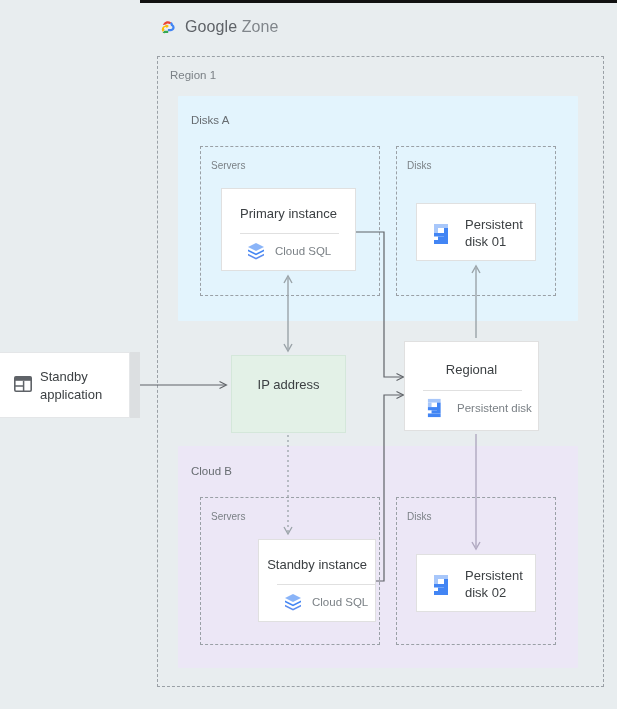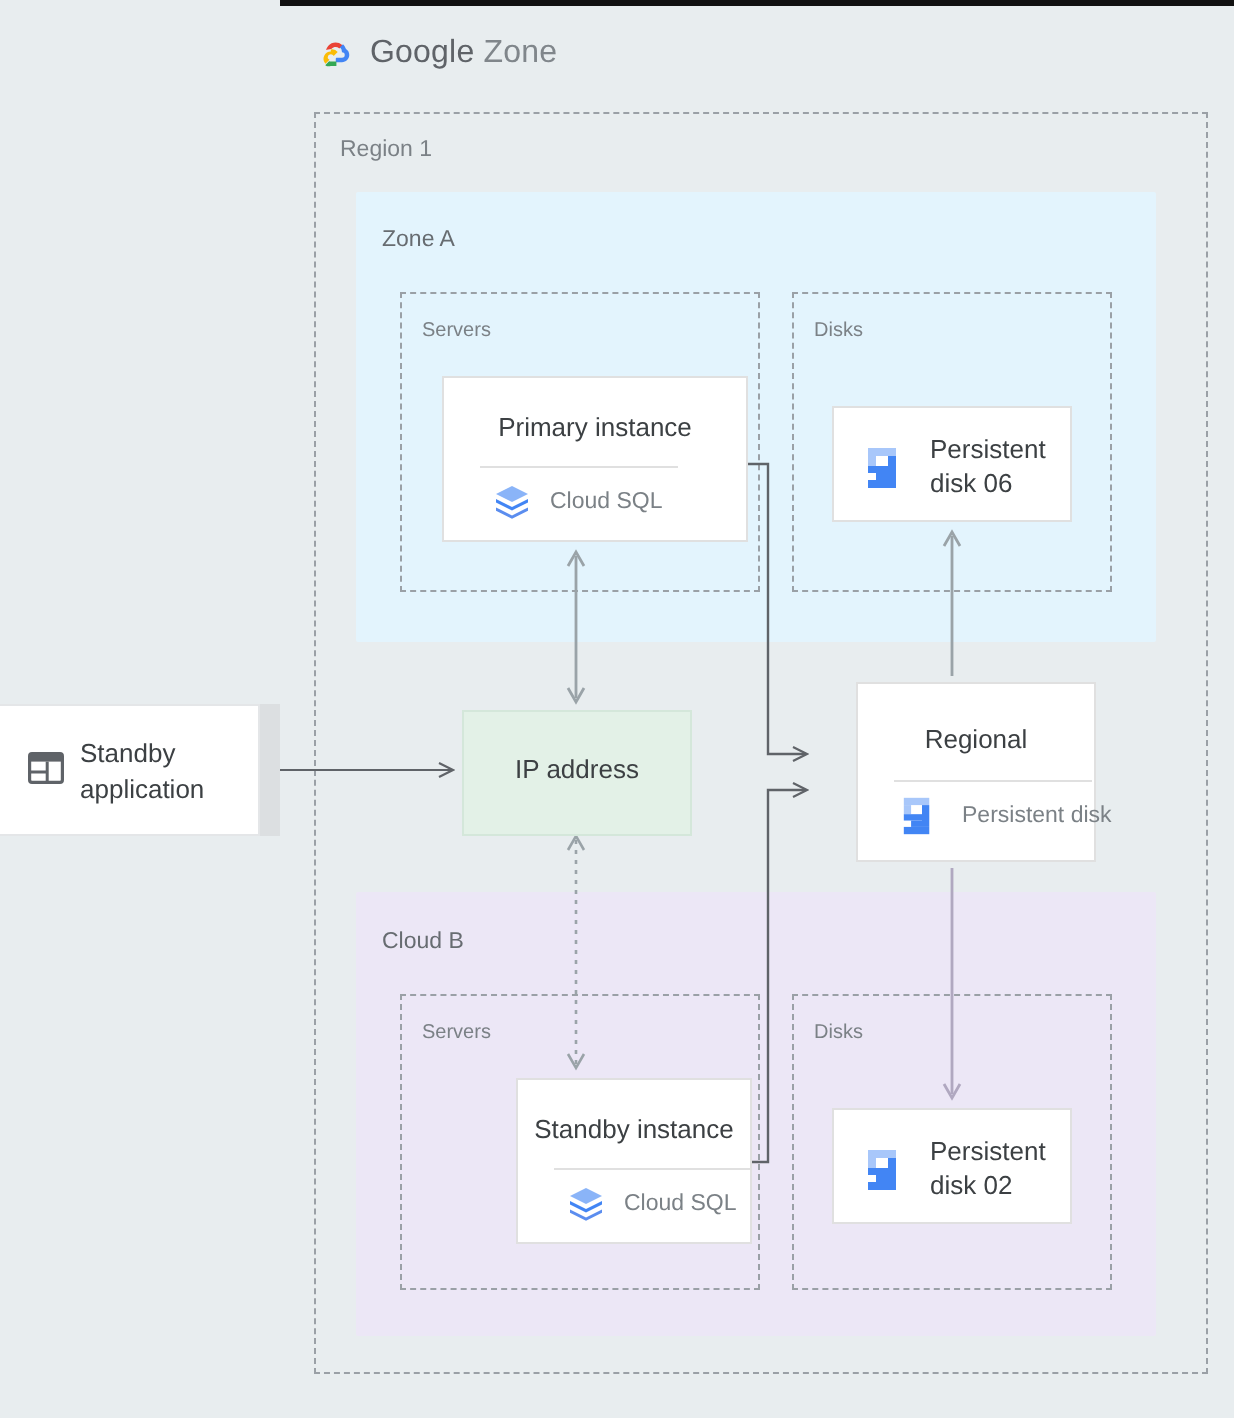--- a/index.html
+++ b/index.html
@@ -127,21 +127,21 @@
     background: #e0e0e0;
   }
   .card-sub {
     position: absolute;
     font-size: 11.5px;
     color: #7b8186;
     white-space: nowrap;
   }
 
   
-  .c-primary { left: 221px; top: 188px; width: 153px; height: 83px; }
+  .c-primary { left: 221px; top: 188px; width: 135px; height: 83px; }
   .c-primary .card-title { top: 17px; }
   .c-primary .card-divider { left: 18px; width: 99px; top: 44px; }
   .c-primary .icon-wrap { position: absolute; left: 25px; top: 53px; }
   .c-primary .card-sub { left: 53px; top: 56px; }
 
   
   .c-standby { left: 221px; top: 539px; width: 118px; height: 83px; margin-left: 37px; }
   .c-standby .card-title { top: 17px; }
   .c-standby .card-divider { left: 18px; width: 99px; top: 44px; }
   .c-standby .icon-wrap { position: absolute; left: 25px; top: 53px; }
@@ -153,31 +153,31 @@
   .c-pd01 .icon-wrap, .c-pd02 .icon-wrap { position: absolute; left: 16px; top: 19px; }
   .pd-label {
     position: absolute;
     left: 48px; top: 12px;
     font-size: 13px;
     line-height: 17px;
     color: #3c4043;
   }
 
   
-  .c-regional { left: 428px; top: 341px; width: 120px; height: 90px; }
+  .c-regional { left: 404px; top: 341px; width: 135px; height: 90px; }
   .c-regional .card-title { top: 20px; }
   .c-regional .card-divider { left: 18px; width: 99px; top: 48px; }
   .c-regional .icon-wrap { position: absolute; left: 22px; top: 56px; }
   .c-regional .card-sub { left: 52px; top: 60px; }
 
   
   .c-ip {
     position: absolute;
     left: 231px; top: 355px;
-    width: 115px; height: 63px;
+    width: 115px; height: 78px;
     background: #e3f1e7;
     border: 1px solid #d4e7da;
   }
   .c-ip .ip-text {
     position: absolute;
     left: 0; right: 0; top: 21px;
     text-align: center;
     font-size: 13px;
     color: #3c4043;
   }
@@ -230,21 +230,21 @@
     </svg>
   </div>
   <div class="gc-wordmark">
     <span>Google</span><span class="light">&nbsp;</span><span class="light">Zone</span>
   </div>
 
   <div class="region"></div>
   <div class="region-label">Region 1</div>
 
   <div class="zone zone-a"></div>
-  <div class="zone-label zone-a-label">Zone A</div>
+  <div class="zone-label zone-a-label">Disks A</div>
   <div class="group g-servers-a"></div>
   <div class="group-label l-servers-a">Servers</div>
   <div class="group g-disks-a"></div>
   <div class="group-label l-disks-a">Disks</div>
 
   <div class="zone zone-b"></div>
   <div class="zone-label zone-b-label">Cloud B</div>
   <div class="group g-servers-b"></div>
   <div class="group-label l-servers-b">Servers</div>
   <div class="group g-disks-b"></div>
@@ -349,21 +349,21 @@
         <rect x="1" y="1" width="14" height="4" fill="#a8c7fa"></rect>
         <rect x="1" y="5" width="4" height="5" fill="#a8c7fa"></rect>
         <rect x="11" y="5" width="4" height="12" fill="#4285f4"></rect>
         <rect x="1" y="10" width="10" height="3.5" fill="#4285f4"></rect>
         <rect x="5" y="13.5" width="6" height="3.5" fill="#4285f4"></rect>
         <rect x="1" y="17" width="14" height="4" fill="#4285f4"></rect>
       </svg>
     </span>
     <div class="pd-label">
       <div>Persistent</div>
-      <div>disk 06</div>
+      <div>disk 01</div>
     </div>
   </div>
 
   <div class="card c-pd02">
     <span class="icon-wrap">
       <svg width="22" height="22" viewBox="0 0 22 22">
         <rect x="1" y="1" width="14" height="4" fill="#a8c7fa"></rect>
         <rect x="1" y="5" width="4" height="5" fill="#a8c7fa"></rect>
         <rect x="11" y="5" width="4" height="12" fill="#4285f4"></rect>
         <rect x="1" y="10" width="10" height="3.5" fill="#4285f4"></rect>

